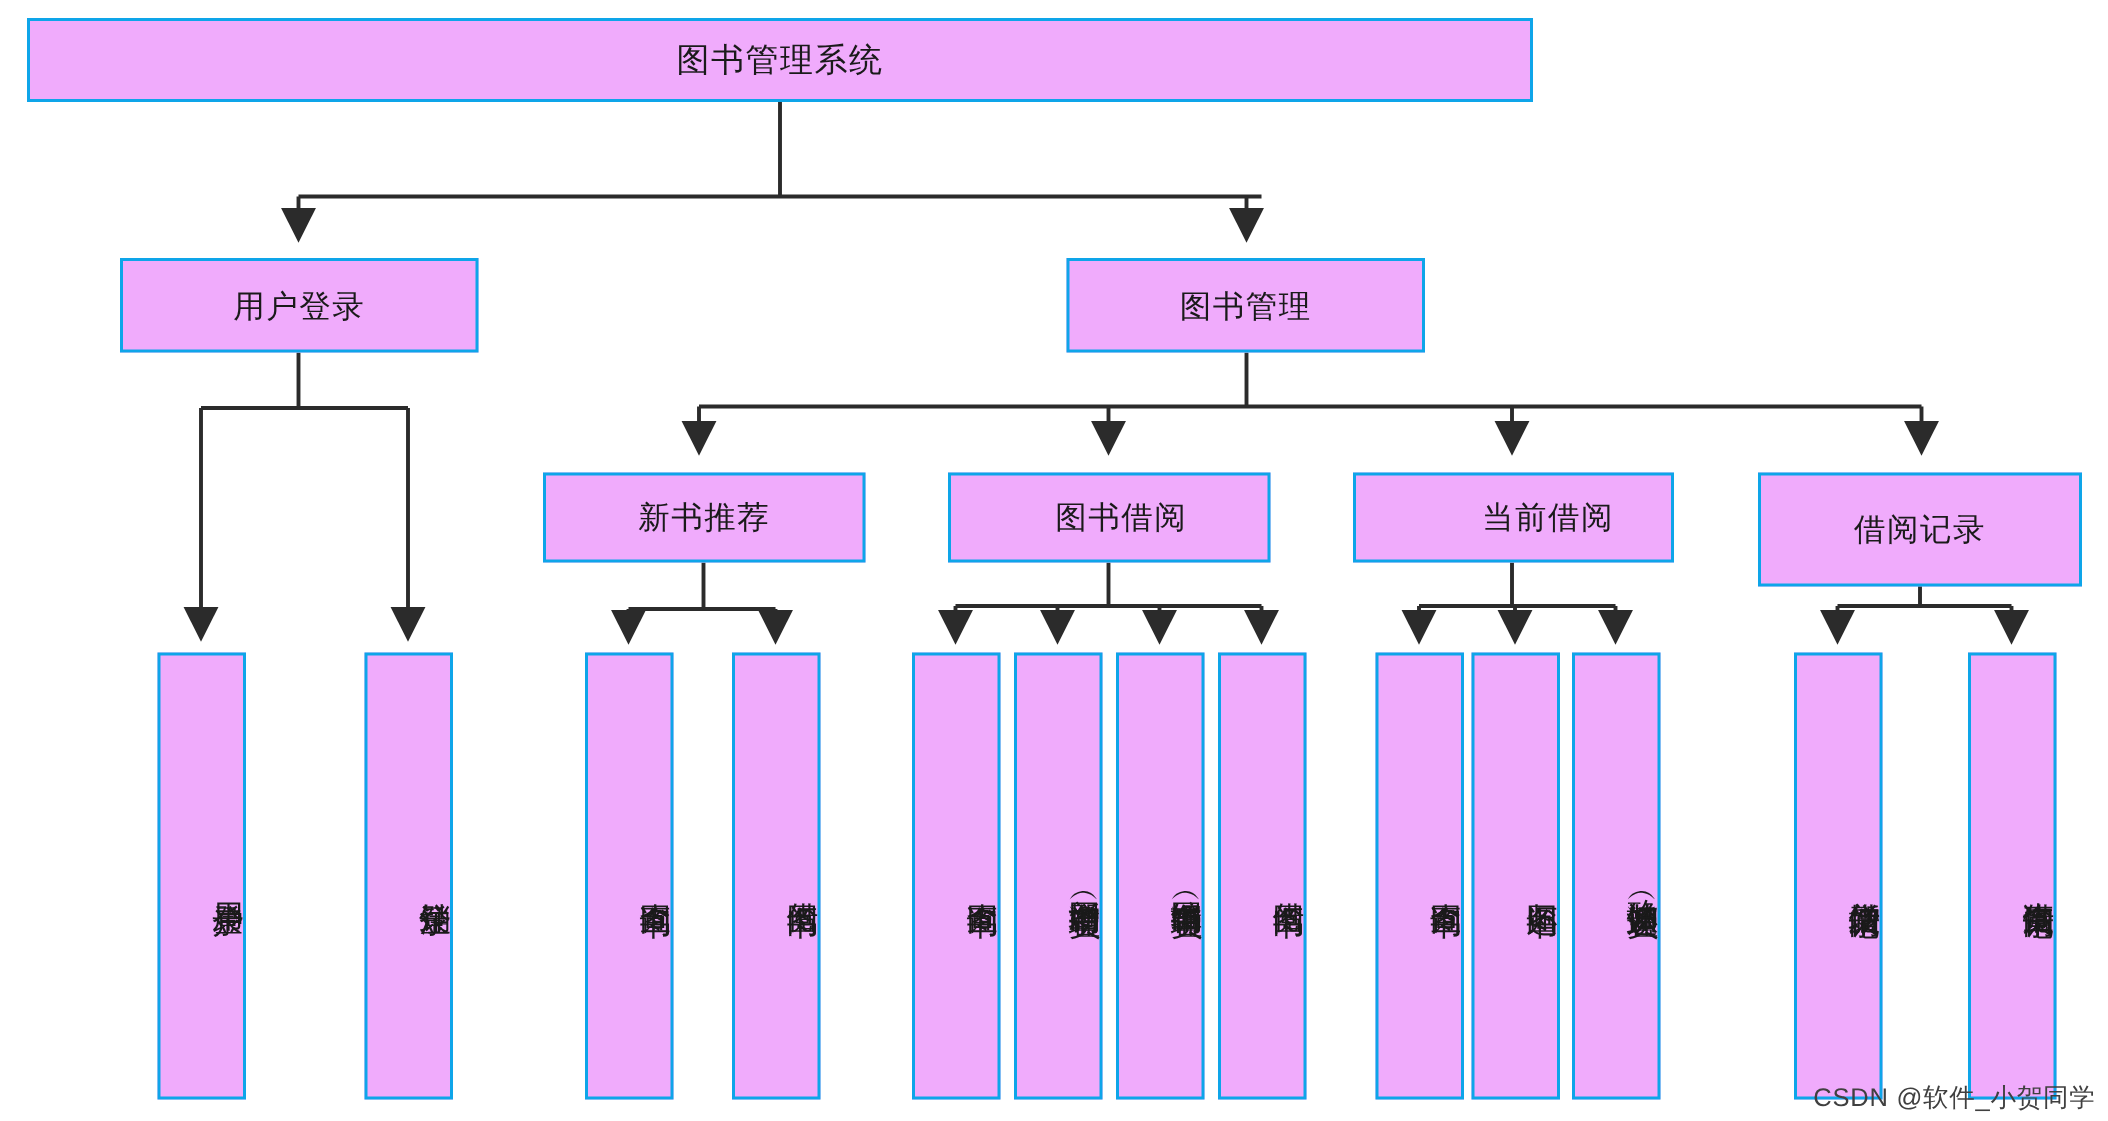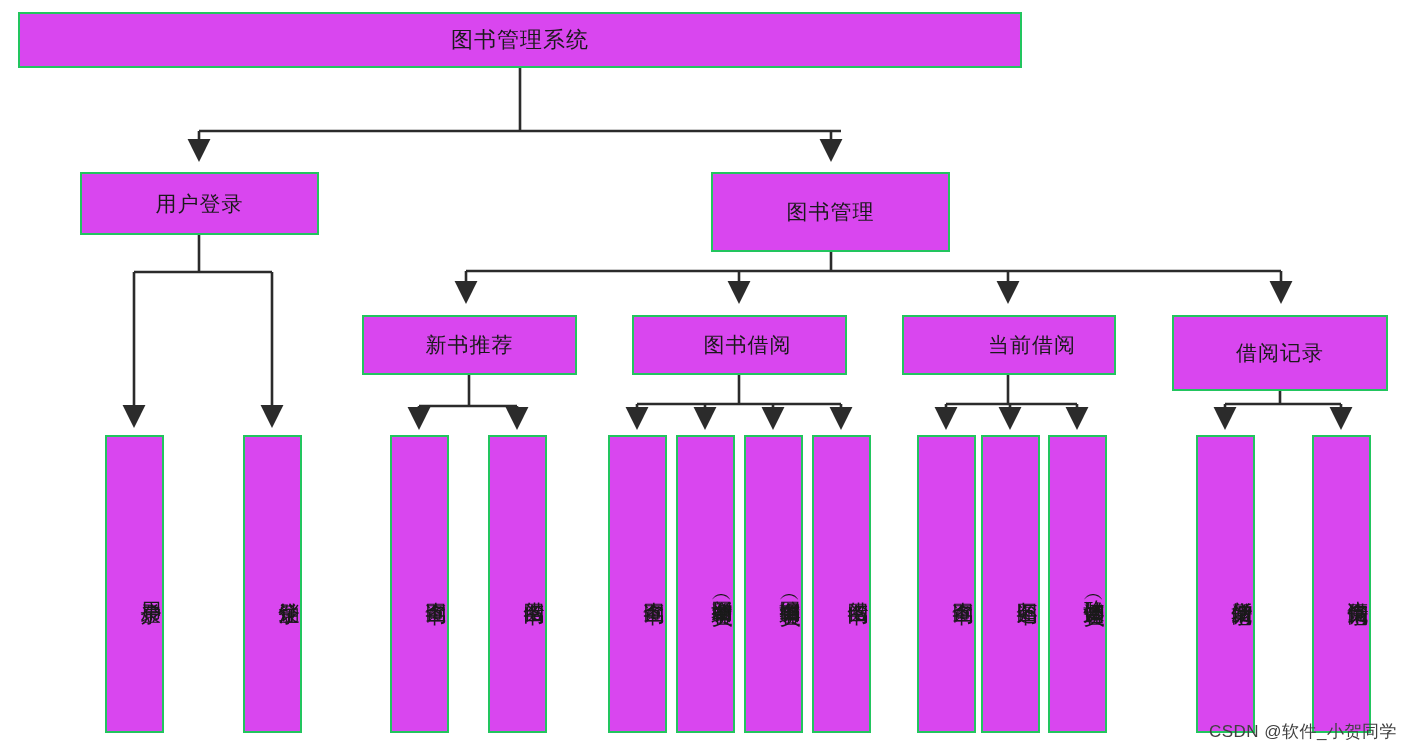--- a/index.html
+++ b/index.html
@@ -21,22 +21,22 @@
     position: absolute;
     left: 0;
     top: 0;
     width: 1405px;
     height: 747px;
     pointer-events: none;
   }
   .node {
     position: absolute;
     box-sizing: border-box;
-    background: #d946ef;
-    border: 2px solid #22c55e;
+    background: #f0abfc;
+    border: 2px solid #0ea5e9;
     display: flex;
     align-items: center;
     justify-content: center;
     color: #1a1a1a;
   }
   .node.horiz {
     font-size: 21px;
     letter-spacing: 1px;
   }
   .node.vert {
@@ -123,21 +123,21 @@
     </g>
   </svg>
 
   <div class="node horiz root" style="left:18px; top:12px; width:1004px; height:56px;">
     <span class="label">图书管理系统</span>
   </div>
 
   <div class="node horiz" style="left:80px; top:172px; width:239px; height:63px;">
     <span class="label">用户登录</span>
   </div>
-  <div class="node horiz" style="left:711px; top:172px; width:239px; height:80px;">
+  <div class="node horiz" style="left:711px; top:172px; width:239px; height:63px;">
     <span class="label">图书管理</span>
   </div>
 
   <div class="node horiz" style="left:362px; top:315px; width:215px; height:60px;">
     <span class="label">新书推荐</span>
   </div>
   <div class="node horiz" style="left:632px; top:315px; width:215px; height:60px;padding-left:16px;">
     <span class="label">图书借阅</span>
   </div>
   <div class="node horiz" style="left:902px; top:315px; width:214px; height:60px;padding-left:46px;">

